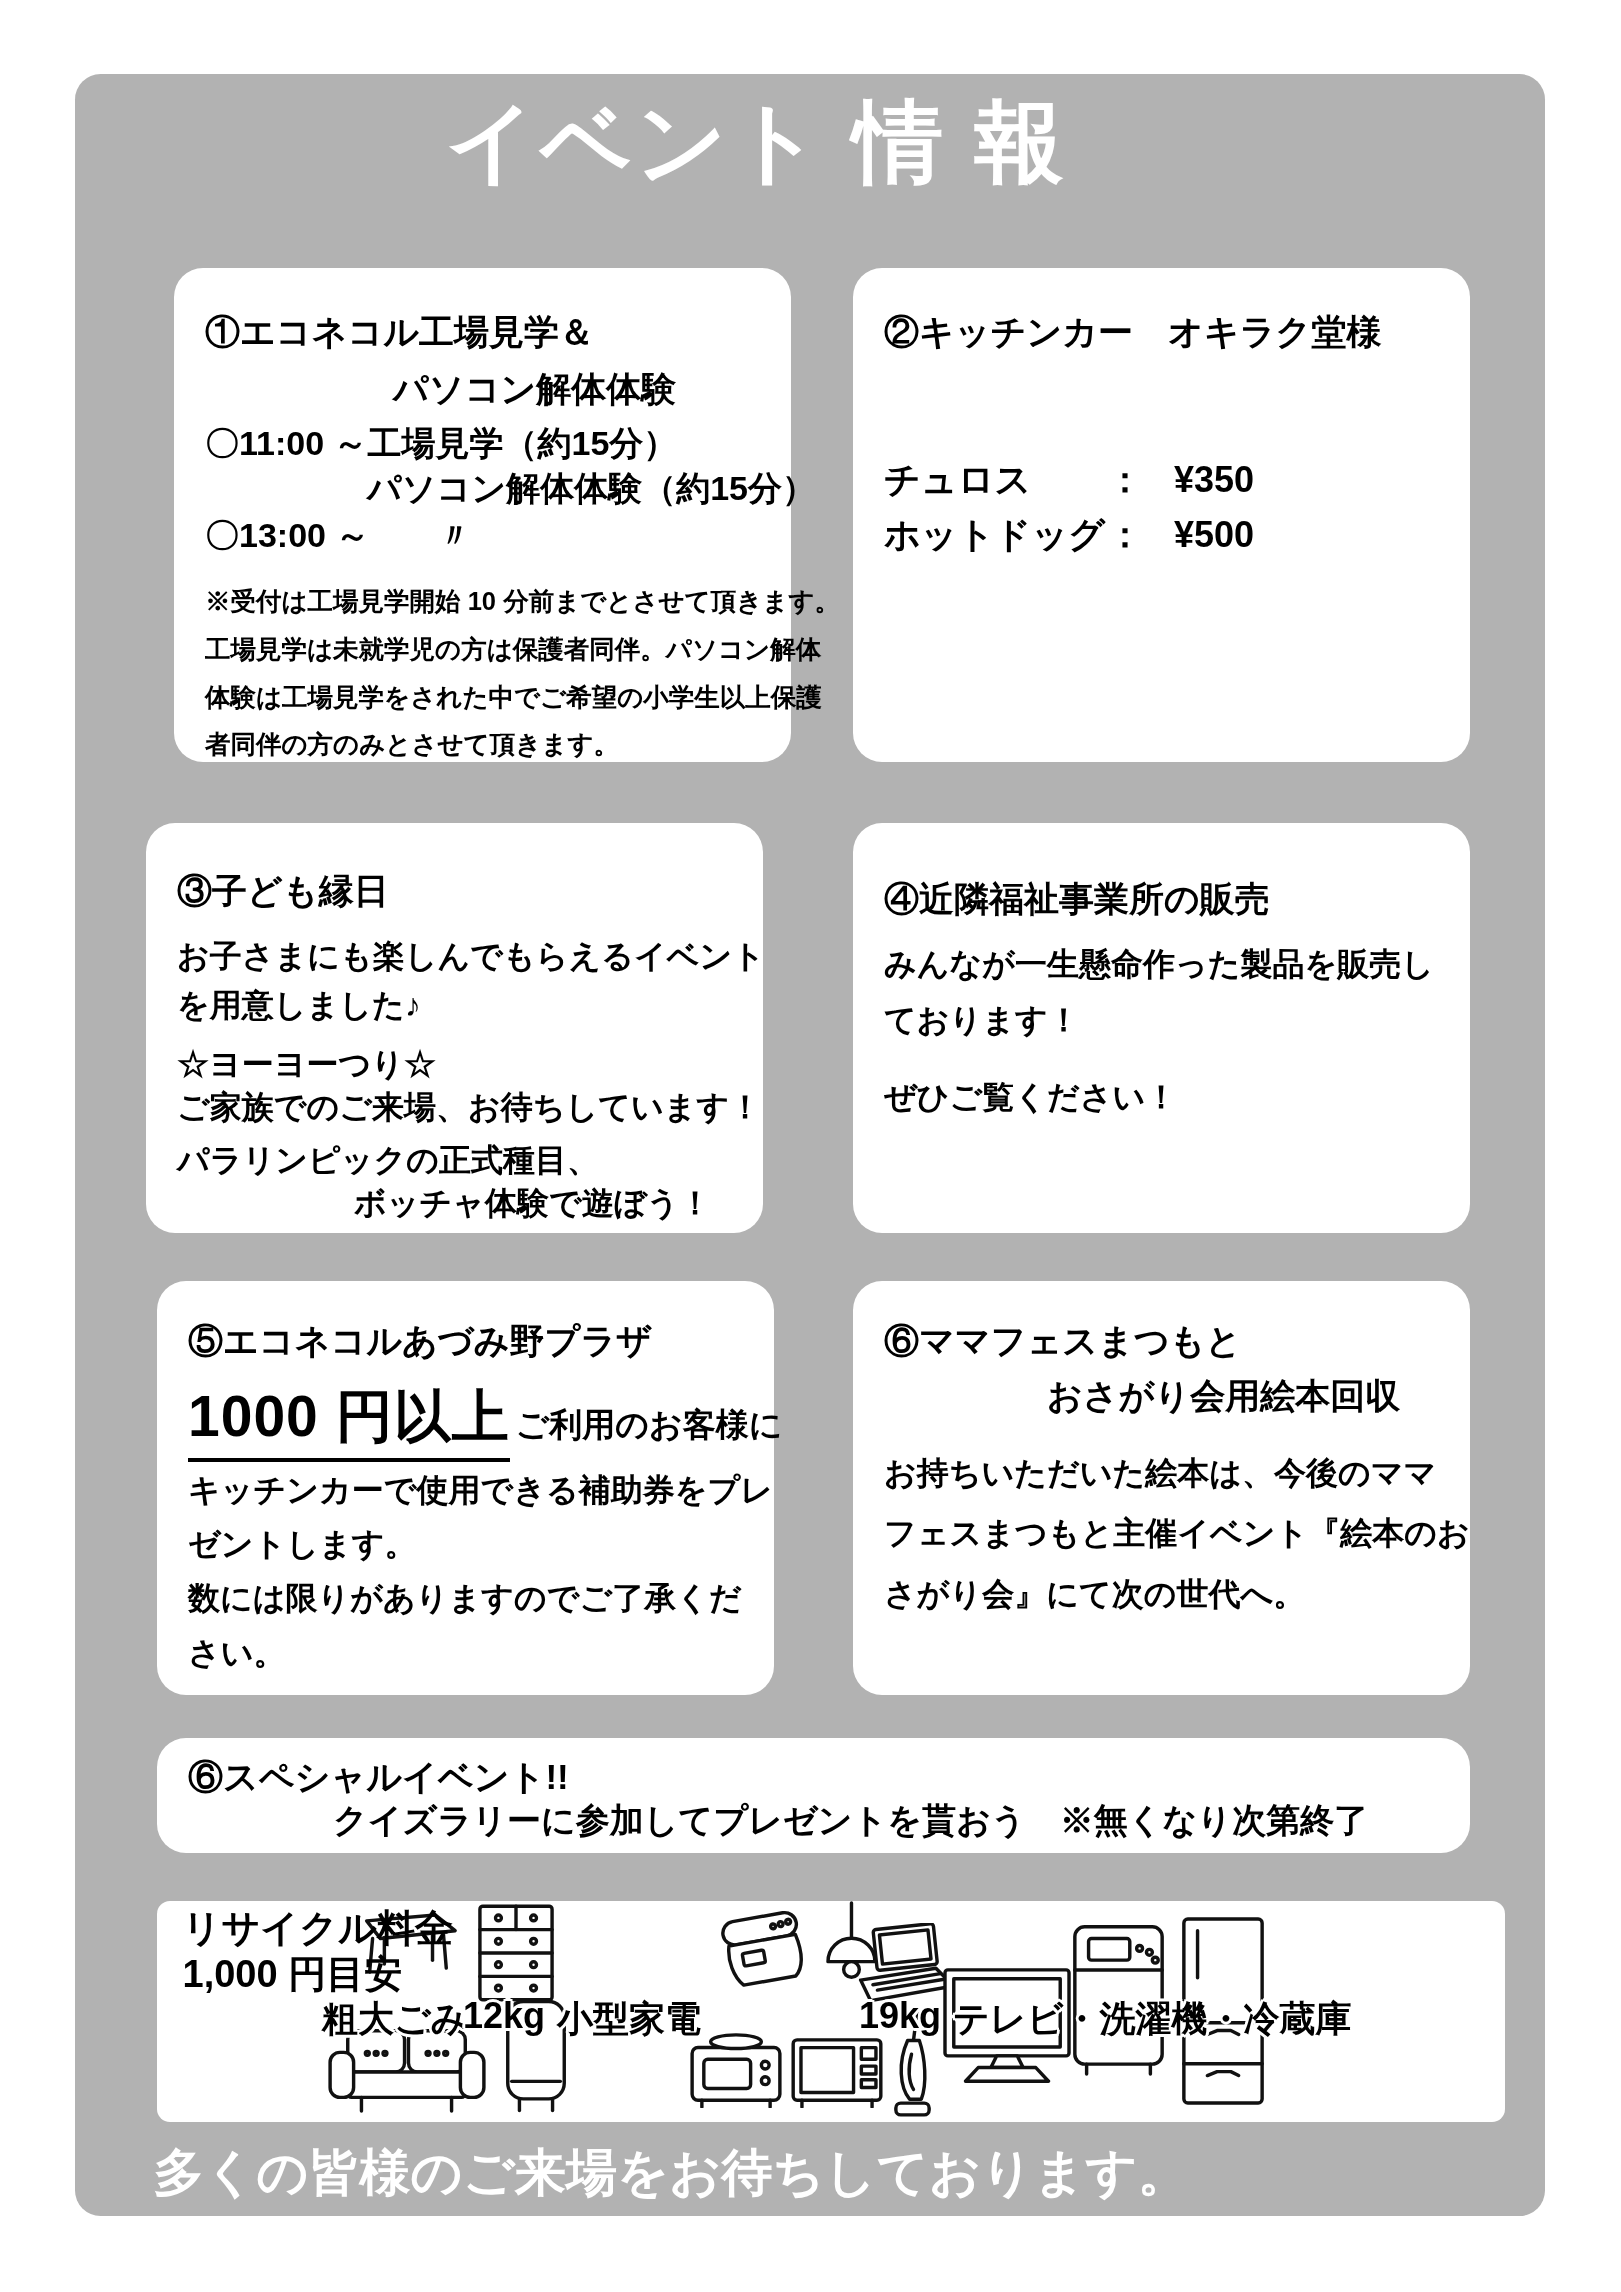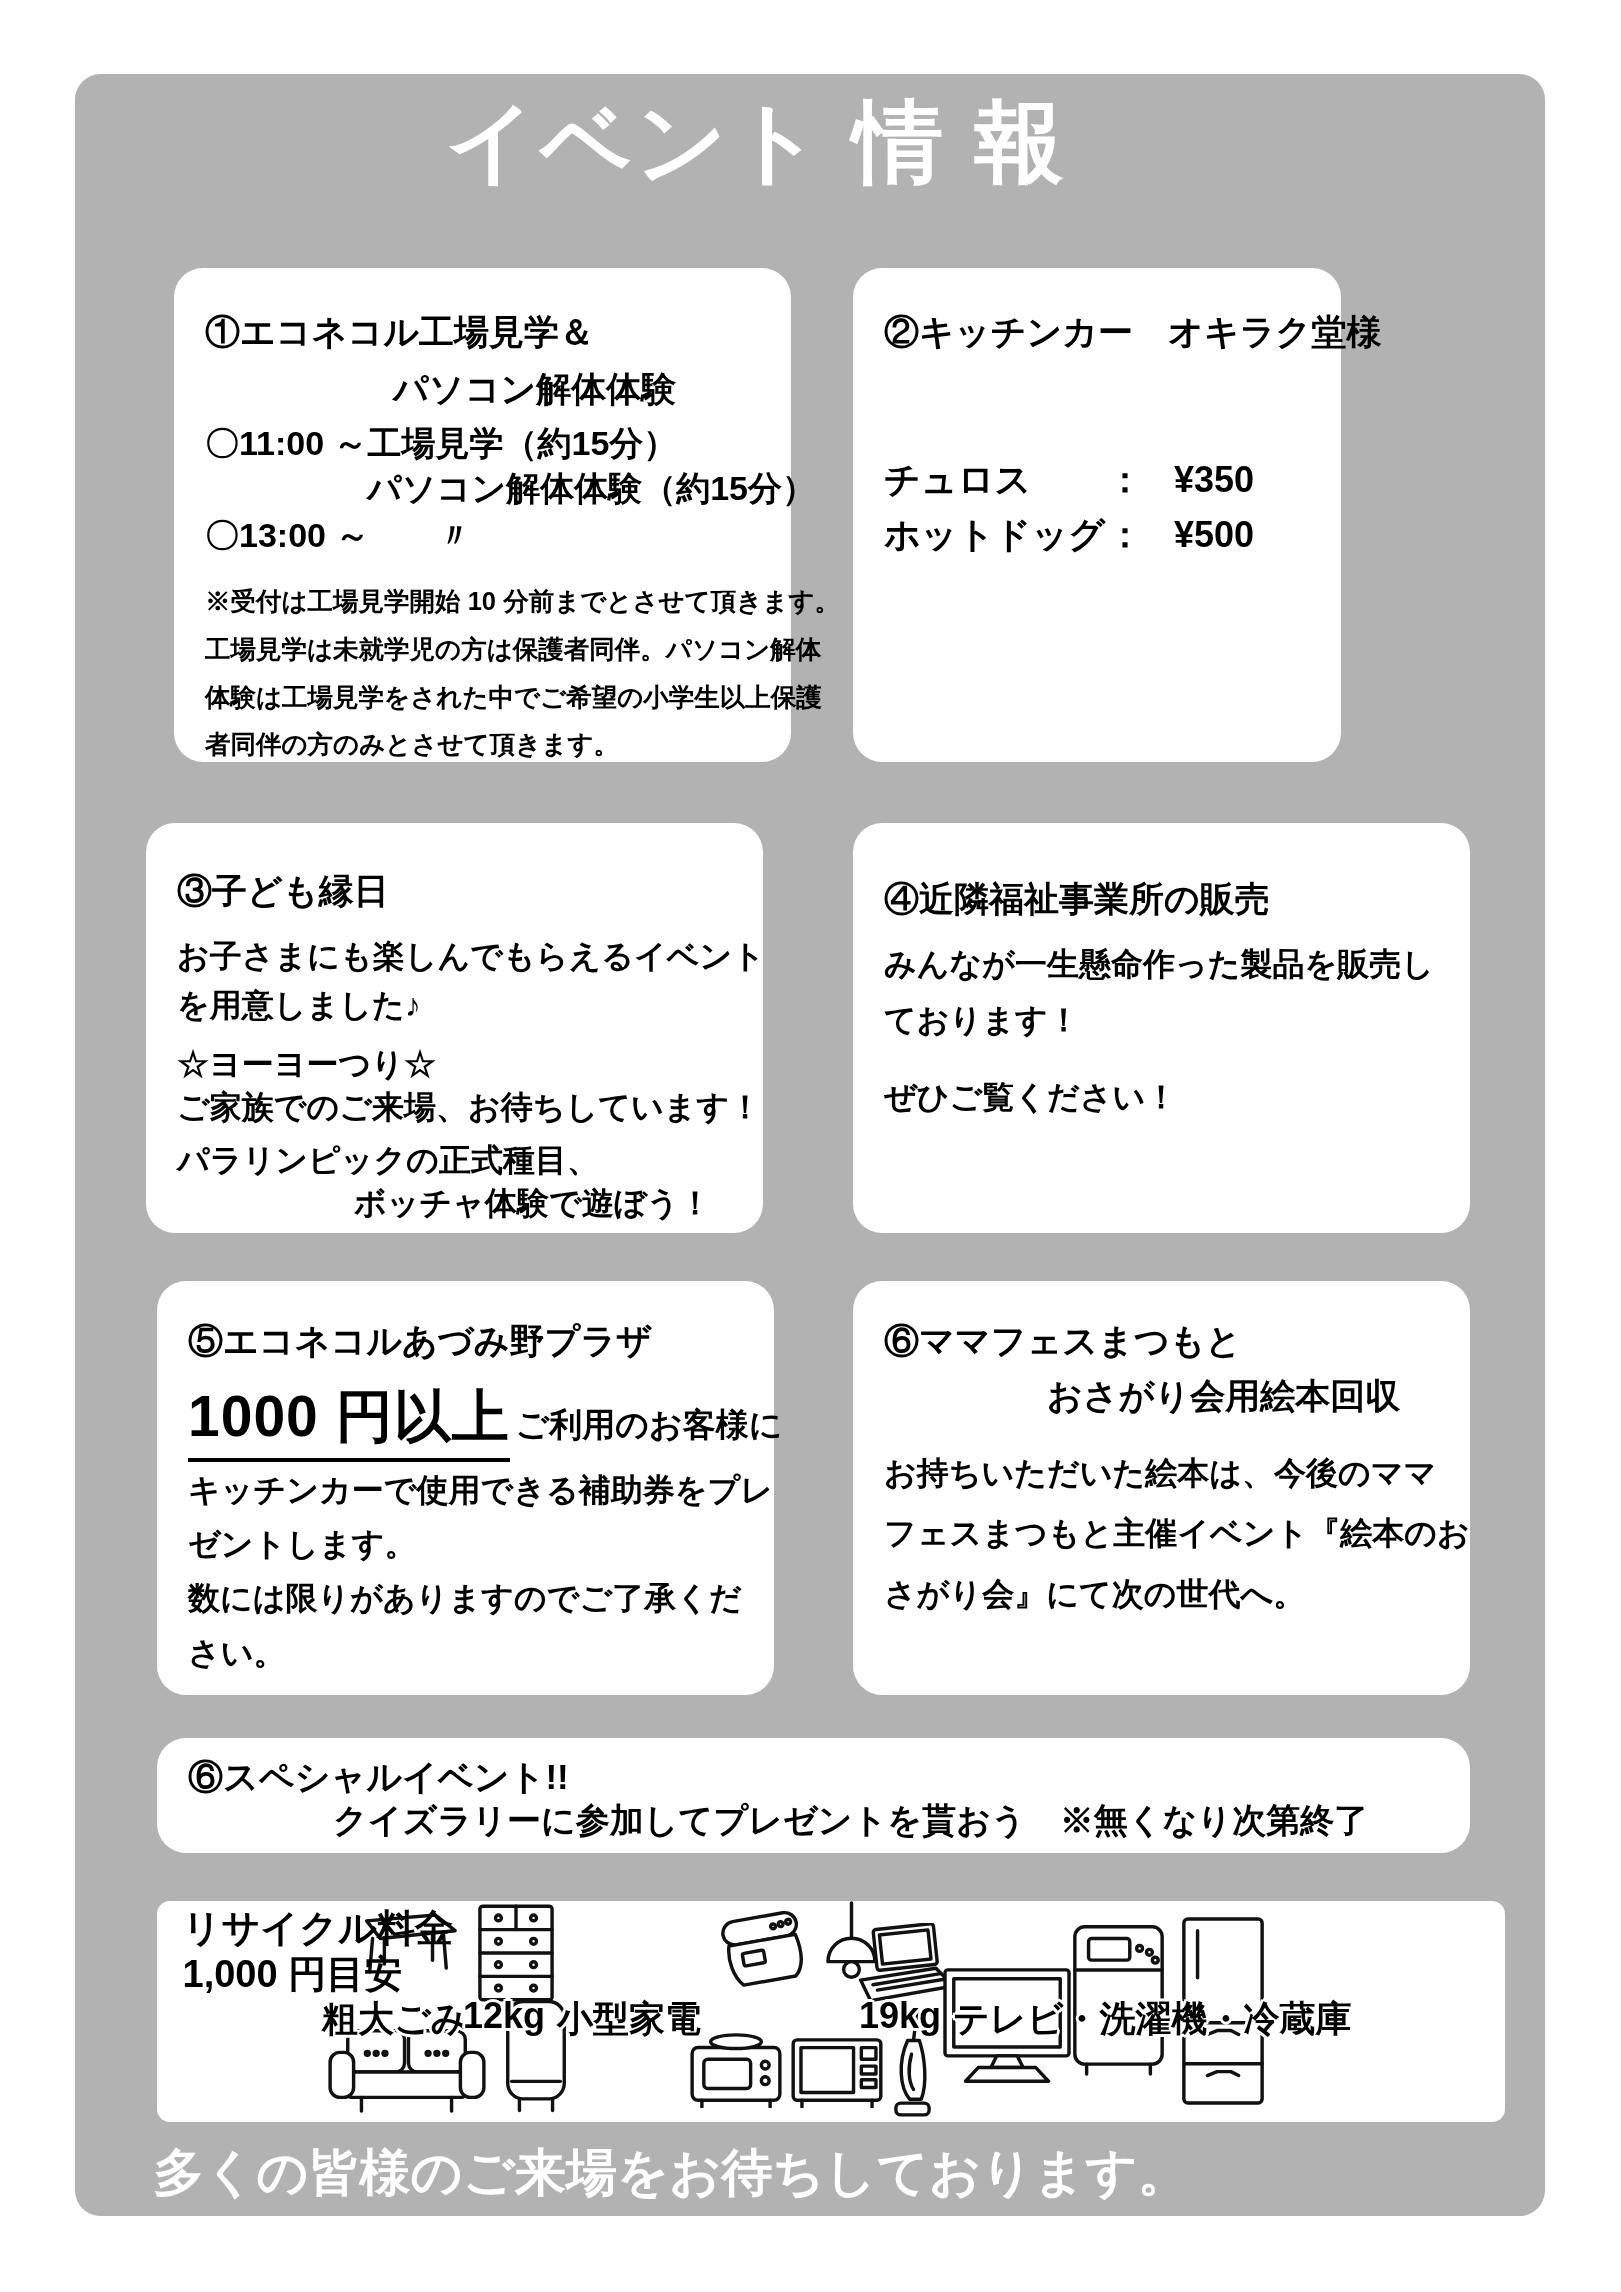--- a/index.html
+++ b/index.html
@@ -58,21 +58,21 @@
   <div class="abs card-title" style="top:98px; left:219px;">パソコン解体体験</div>
   <div class="abs sched" style="top:153px;">〇11:00 ～工場見学（約15分）</div>
   <div class="abs sched" style="top:198px; left:193px;">パソコン解体体験（約15分）</div>
   <div class="abs sched" style="top:245px;">〇13:00 ～　　〃</div>
   <div class="abs note" style="top:316px;">※受付は工場見学開始 10 分前までとさせて頂きます。</div>
   <div class="abs note" style="top:364px;">工場見学は未就学児の方は保護者同伴。パソコン解体</div>
   <div class="abs note" style="top:412px;">体験は工場見学をされた中でご希望の小学生以上保護</div>
   <div class="abs note" style="top:459px;">者同伴の方のみとさせて頂きます。</div>
 </div>
 
-<div class="card" style="left:853px; top:268px; width:488px; height:494px;">
+<div class="card" style="left:853px; top:268px; width:617px; height:494px;">
   <div class="abs card-title" style="top:41px;">②キッチンカー　オキラク堂様</div>
   <div class="abs price-row" style="top:188px;">
     <span class="price-name">チュロス</span>
       <span>：</span>
       <span class="price-val">¥350</span>
   </div>
   <div class="abs price-row" style="top:243px;">
     <span class="price-name">ホットドッグ</span>
       <span>：</span>
       <span class="price-val">¥500</span>

